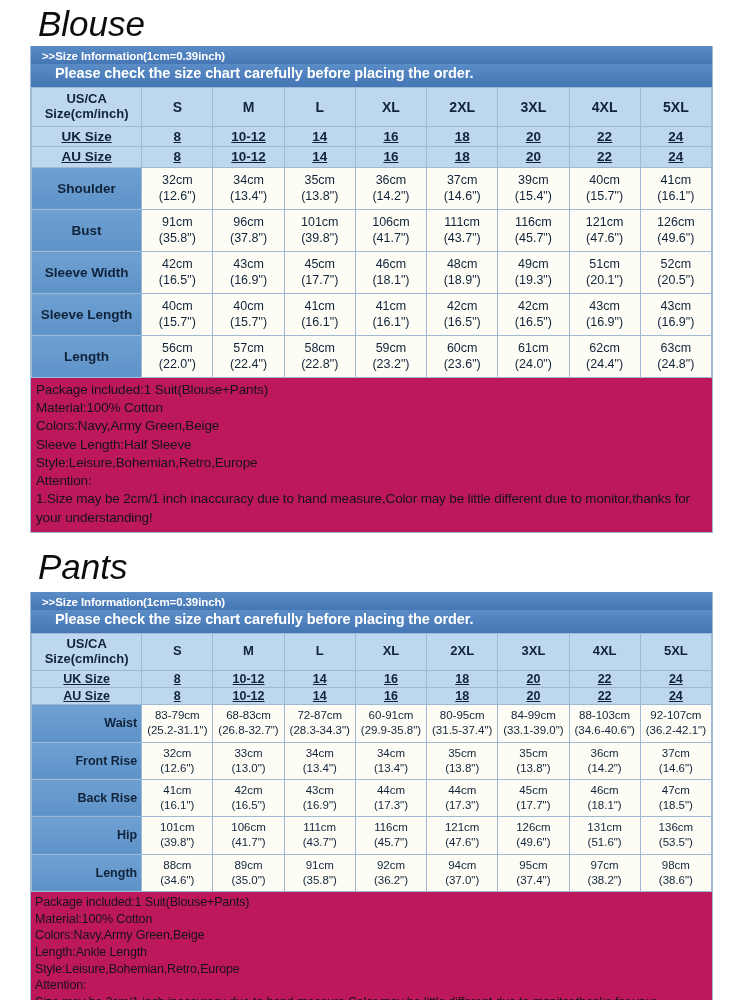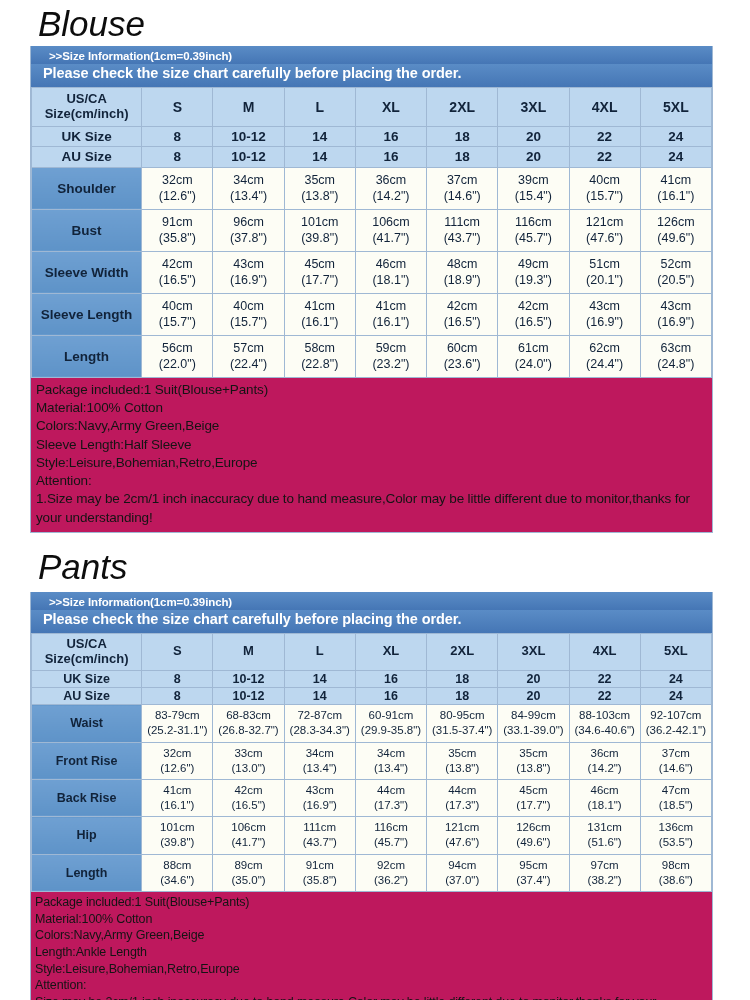--- a/index.html
+++ b/index.html
@@ -36,26 +36,26 @@
   }
 
   .band {
     background: #4a80bf;
     background: linear-gradient(180deg,#5a8cc6 0%, #4576b5 100%);
     color: #ffffff;
     font-weight: bold;
   }
   .band-small {
     font-size: 11.5px;
-    padding: 4px 6px 2px 18px;
+    padding: 4px 6px 2px 11px;
     letter-spacing: -0.1px;
   }
   .band-big {
     font-size: 14.5px;
-    padding: 1px 6px 6px 12px;
+    padding: 1px 6px 6px 24px;
     letter-spacing: -0.1px;
   }
 
   table.size-table {
     border-collapse: collapse;
     width: 100%;
     table-layout: fixed;
   }
   table.size-table td {
     border: 1px solid #9fb8d4;
@@ -66,21 +66,21 @@
 
   
   .hdr-cell {
     background: #bdd7ef;
     font-weight: bold;
     font-size: 14px;
     padding: 4px 2px;
     line-height: 1.15;
   }
   .hdr-cell.corner { font-size: 13px; }
-  .hdr-row-sm .hdr-cell { font-size: 13.5px; padding: 2px 2px; }
+  .hdr-row-sm .hdr-cell { font-size: 13.5px; padding: 2px 2px; text-decoration: underline; }
 
   
   .row-label {
     background: #6699cc;
     background: linear-gradient(180deg,#6fa0d2 0%, #5e93c8 100%);
     color: #10243c;
     font-size: 13.5px;
     font-weight: bold;
     padding: 4px 4px;
     text-align: center;
@@ -90,21 +90,21 @@
     font-size: 12.5px;
     line-height: 1.32;
     padding: 4px 1px;
     color: #1b1b1b;
     font-weight: normal;
   }
   .data-cell .cm { display: block; }
   .data-cell .inch { display: block; }
 
   .pants-table .data-cell { font-size: 11.5px; padding: 3px 1px; }
-  .pants-table .row-label { font-size: 12.5px; }
+  .pants-table .row-label { font-size: 12.5px; text-align: right; }
   .pants-table .hdr-cell { font-size: 13px; padding: 3px 2px; }
   .pants-table .hdr-row-sm .hdr-cell { font-size: 12.5px; padding: 1px 2px; }
 
   .desc {
     background: #be185d;
     font-size: 13.5px;
     color: #141414;
     line-height: 1.355;
     padding: 3px 5px 5px 5px;
     white-space: pre-wrap;

